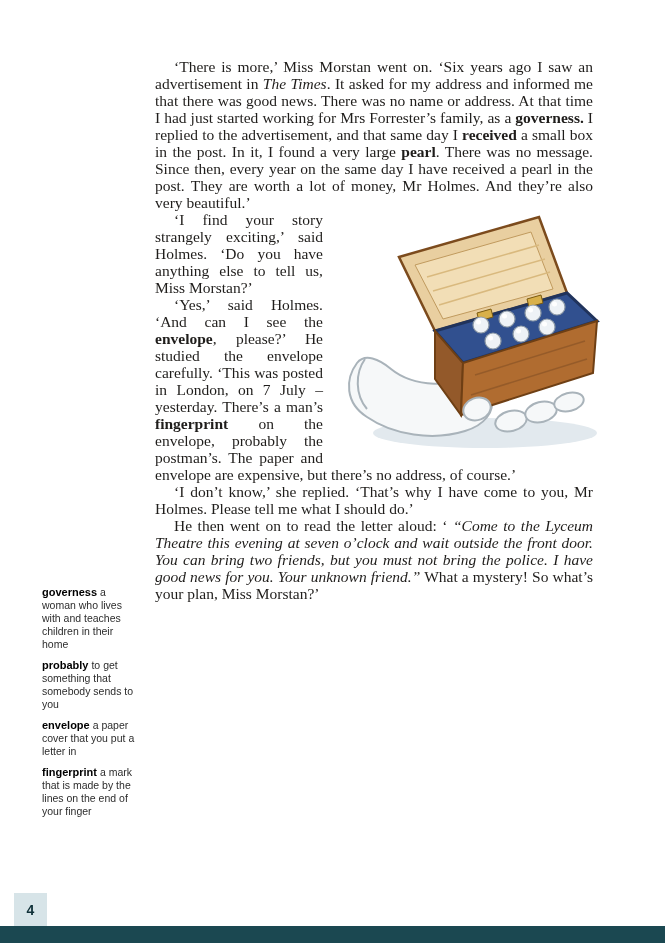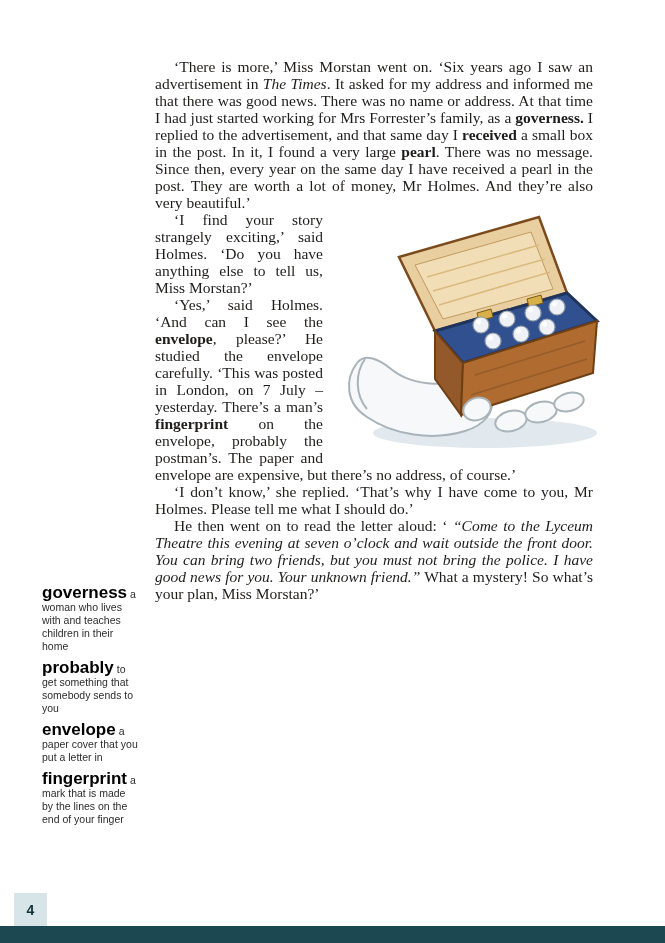--- a/index.html
+++ b/index.html
@@ -41,21 +41,21 @@
     color:#2c2c2c;
   }
   .glossary .entry {
     font-size:10.5px;
     line-height:13px;
     margin-bottom:8px;
   }
   .glossary .term {
     font-weight:bold;
     color:#000000;
-    font-size:17px;
+    font-size:11px;
     margin-right:3px;
   }
   
   .bottom-bar {
     position:absolute;
     left:0; bottom:0;
     width:100%; height:17px;
     background:var(--footer-bar, #1b4851);
   }
   .page-num {

